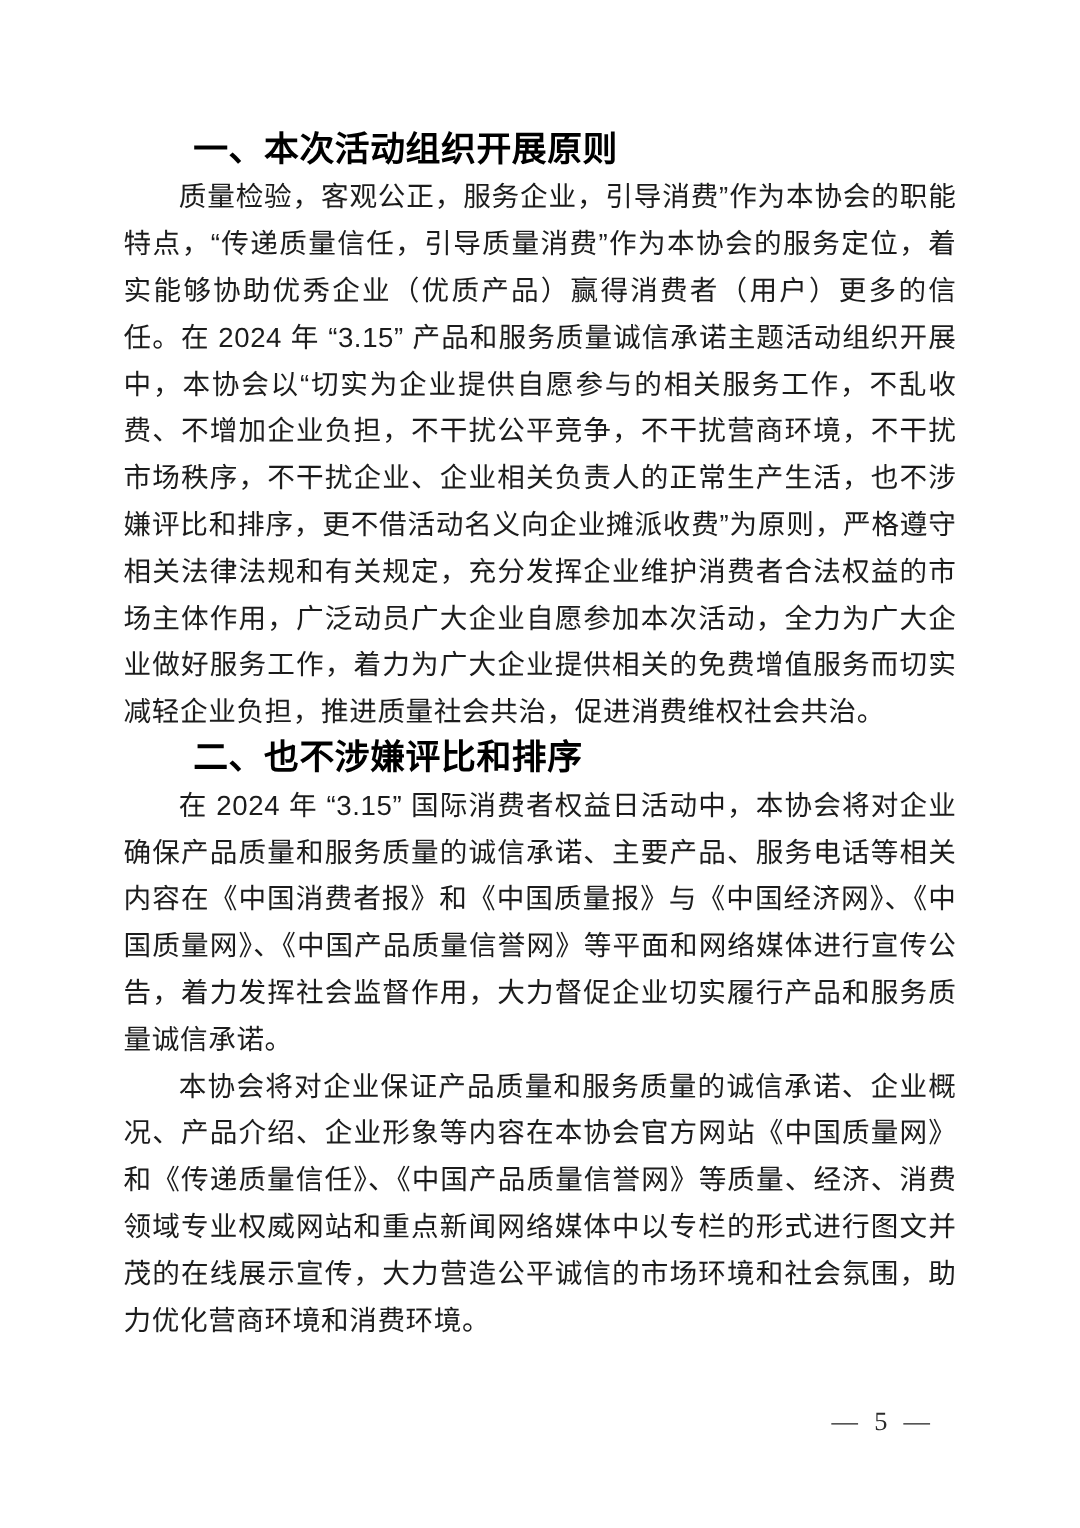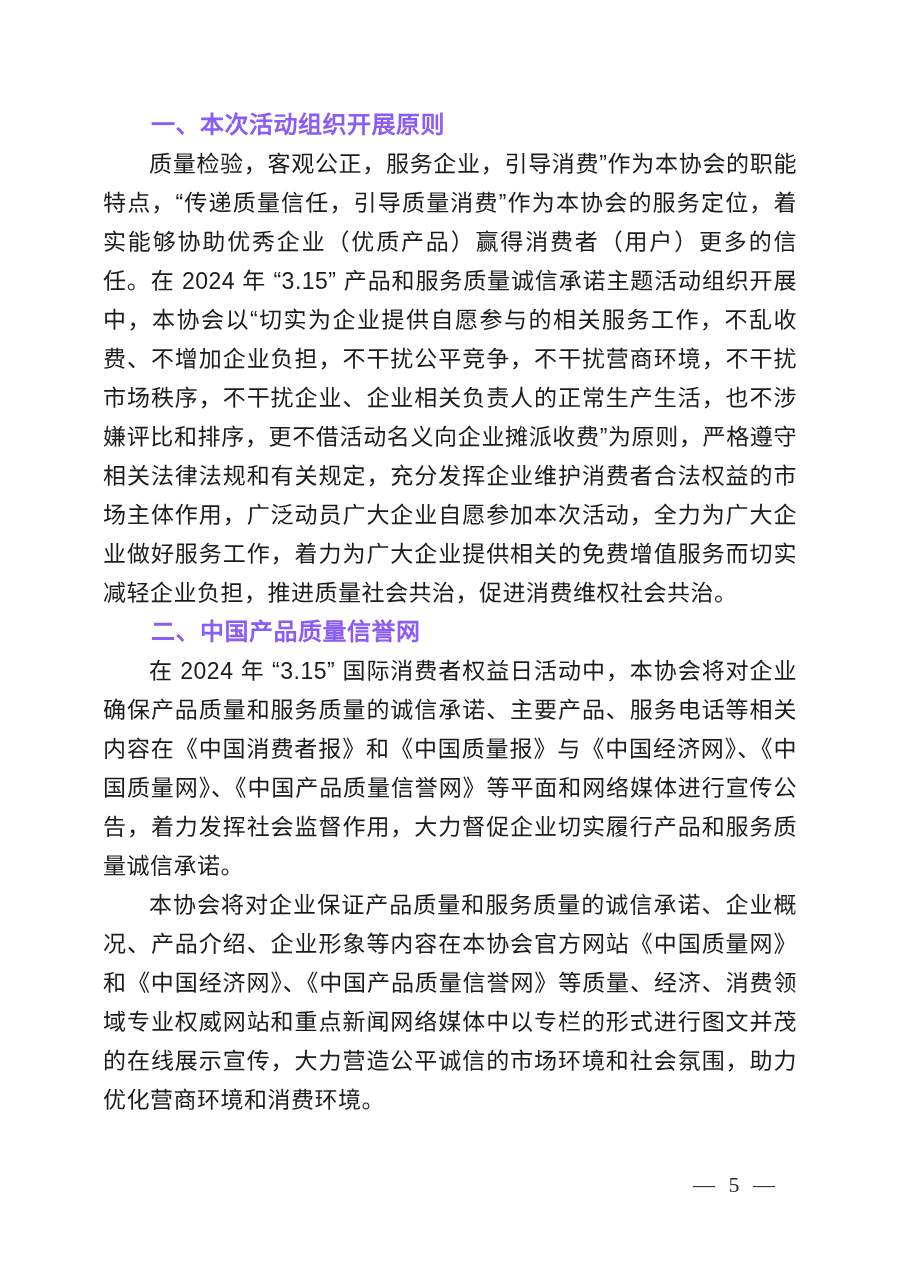--- a/index.html
+++ b/index.html
@@ -39,22 +39,22 @@
     text-indent: 2em;
     letter-spacing: 0.5px;
   }
   .block.paragraph {
     font-family: Liberation Sans, sans-serif;
     font-weight: 400;
   }
   .block.heading {
     font-family: Liberation Serif, serif;
     font-weight: 700;
-    font-size: 24px;
-    color: #8b5cf6;
+    font-size: 29px;
+    color: #000000;
     text-align: left;
   }
   
   .page-number {
     position: absolute;
     top: 1172px;
     left: 103px;
     width: 694px;
     text-align: right;
     padding-right: 18px;
@@ -65,18 +65,18 @@
     color: #2a2a2a;
   }
 </style>
 </head>
 <body>
 
 <div class="page">
   <main class="content">
       <p class="block heading">一、本次活动组织开展原则</p>
       <p class="block paragraph">质量检验，客观公正，服务企业，引导消费”作为本协会的职能特点，“传递质量信任，引导质量消费”作为本协会的服务定位，着实能够协助优秀企业（优质产品）赢得消费者（用户）更多的信任。在 2024 年 “3.15” 产品和服务质量诚信承诺主题活动组织开展中，本协会以“切实为企业提供自愿参与的相关服务工作，不乱收费、不增加企业负担，不干扰公平竞争，不干扰营商环境，不干扰市场秩序，不干扰企业、企业相关负责人的正常生产生活，也不涉嫌评比和排序，更不借活动名义向企业摊派收费”为原则，严格遵守相关法律法规和有关规定，充分发挥企业维护消费者合法权益的市场主体作用，广泛动员广大企业自愿参加本次活动，全力为广大企业做好服务工作，着力为广大企业提供相关的免费增值服务而切实减轻企业负担，推进质量社会共治，促进消费维权社会共治。</p>
-      <p class="block heading">二、中国产品质量信誉网</p>
+      <p class="block heading">二、也不涉嫌评比和排序</p>
       <p class="block paragraph">在 2024 年 “3.15” 国际消费者权益日活动中，本协会将对企业确保产品质量和服务质量的诚信承诺、主要产品、服务电话等相关内容在《中国消费者报》和《中国质量报》与《中国经济网》、《中国质量网》、《中国产品质量信誉网》等平面和网络媒体进行宣传公告，着力发挥社会监督作用，大力督促企业切实履行产品和服务质量诚信承诺。</p>
-      <p class="block paragraph">本协会将对企业保证产品质量和服务质量的诚信承诺、企业概况、产品介绍、企业形象等内容在本协会官方网站《中国质量网》和《中国经济网》、《中国产品质量信誉网》等质量、经济、消费领域专业权威网站和重点新闻网络媒体中以专栏的形式进行图文并茂的在线展示宣传，大力营造公平诚信的市场环境和社会氛围，助力优化营商环境和消费环境。</p>
+      <p class="block paragraph">本协会将对企业保证产品质量和服务质量的诚信承诺、企业概况、产品介绍、企业形象等内容在本协会官方网站《中国质量网》和《传递质量信任》、《中国产品质量信誉网》等质量、经济、消费领域专业权威网站和重点新闻网络媒体中以专栏的形式进行图文并茂的在线展示宣传，大力营造公平诚信的市场环境和社会氛围，助力优化营商环境和消费环境。</p>
     </main>
   <div class="page-number">— 5 —</div>
 </div>
 
 </body></html>

